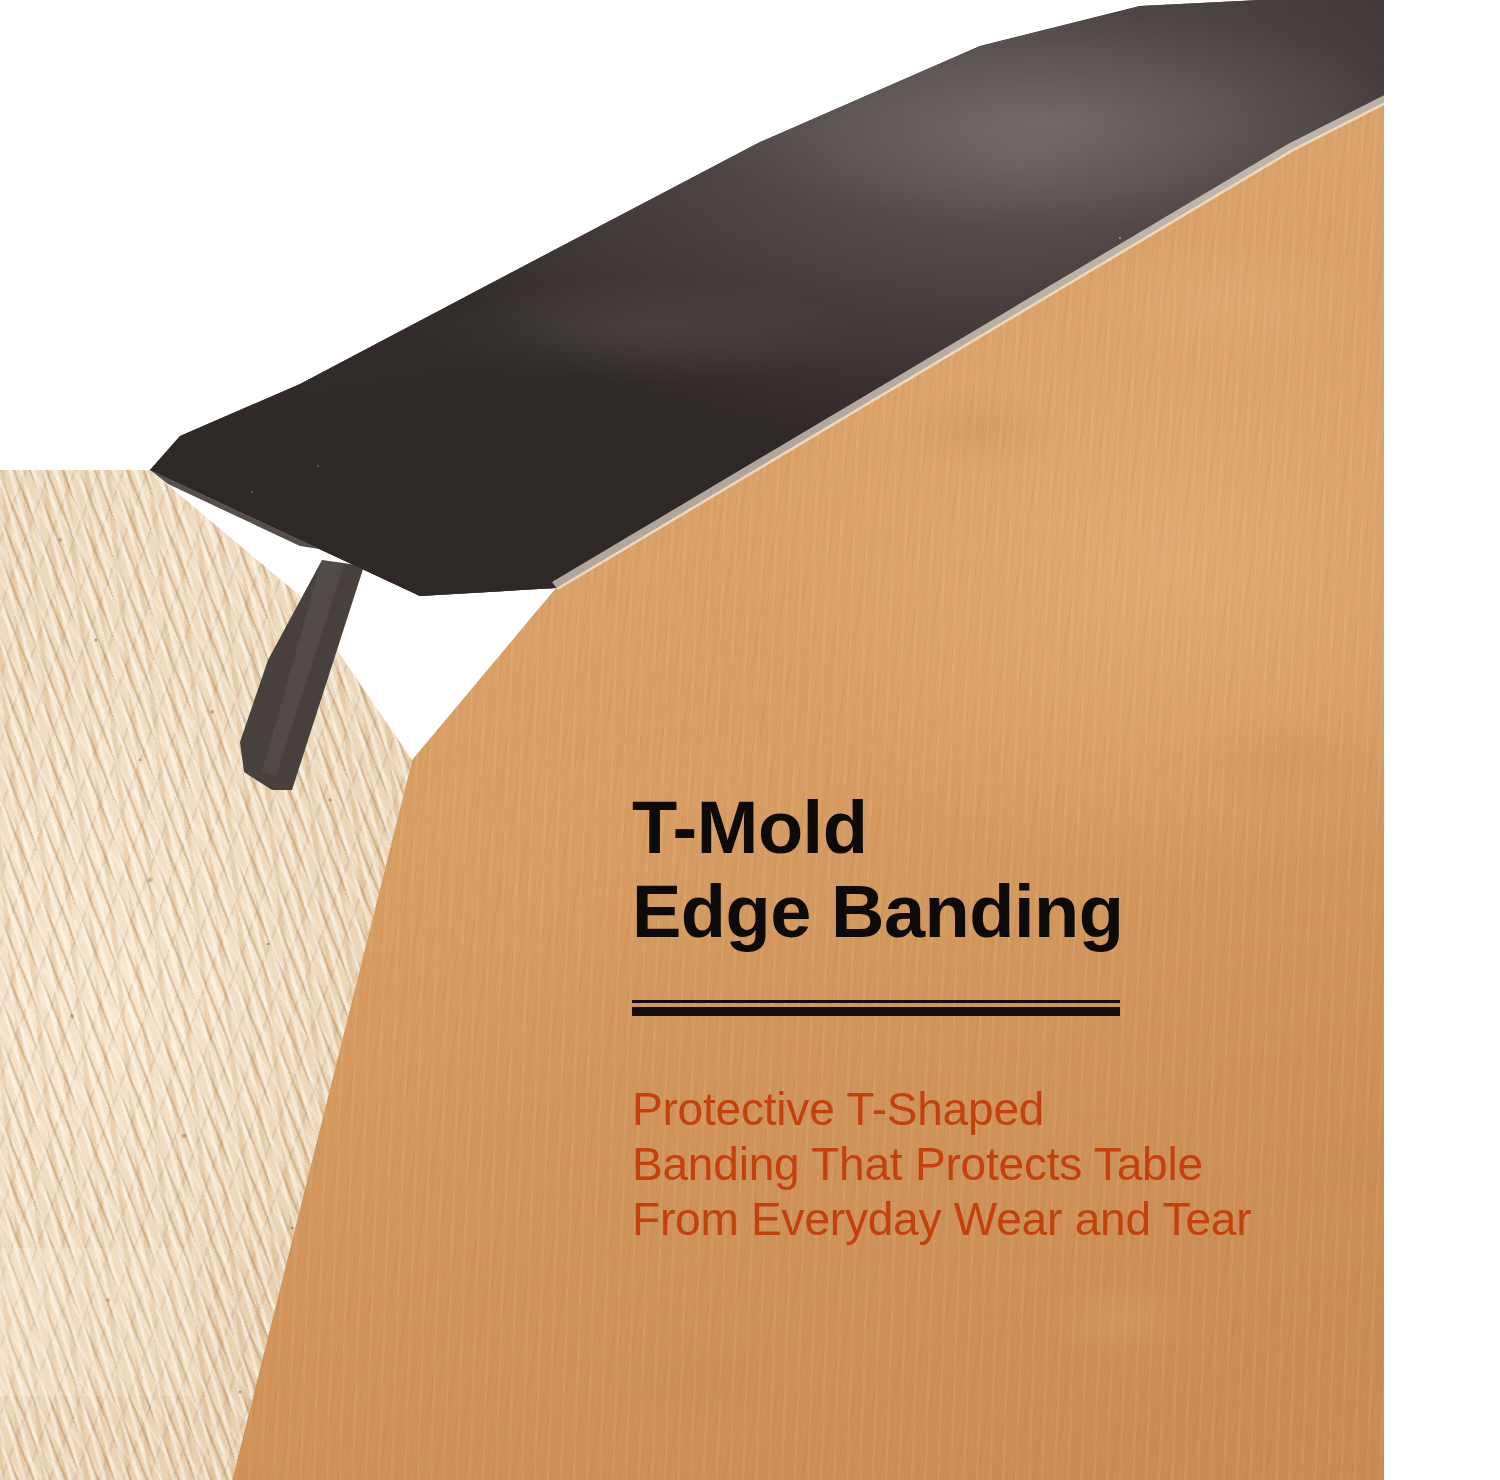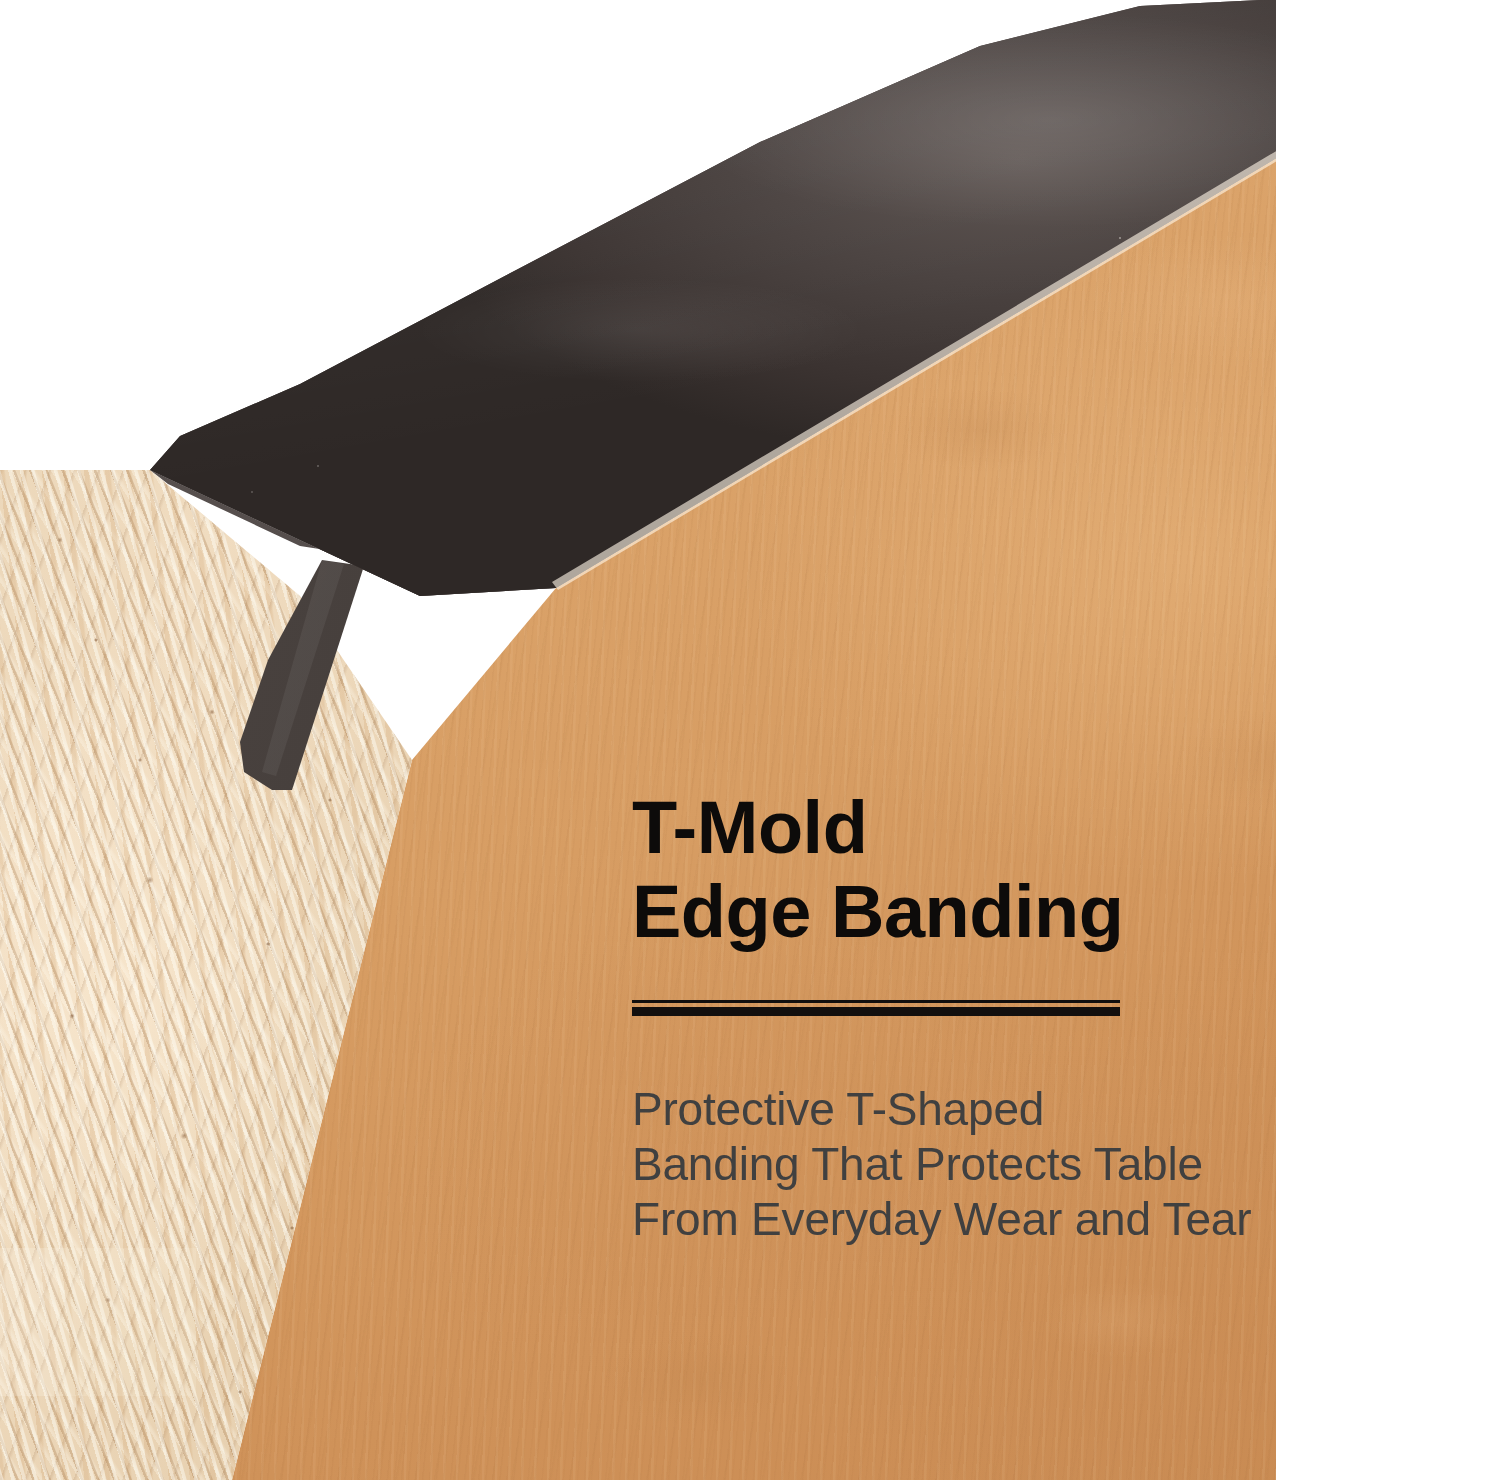--- a/index.html
+++ b/index.html
@@ -2,21 +2,21 @@
 <html><head>
 <meta charset="utf-8">
 <style>
   html, body {
     margin: 0;
     padding: 0;
     background: #ffffff;
   }
   #stage {
     position: relative;
-    width: 1276px;
+    width: 1384px;
     height: 1480px;
     overflow: hidden;
     background: #ffffff;
     font-family: "Liberation Sans", sans-serif;
   }
 
   
 
   .photo-layer { position: absolute; }
 
@@ -312,21 +312,21 @@
     height: 9px;
     background: #120f0e;
   }
   #subcopy {
     margin: 0;
     margin-top: 66px;
     font-size: 46px;
     line-height: 55px;
     font-weight: 400;
     letter-spacing: -0.2px;
-    color: #404040;
+    color: #c2410c;
     white-space: pre-line;
   }
 </style>
 </head>
 <body>
 
 <div id="stage">
 
   <div id="wood-panel" class="photo-layer"></div>
   <div id="wood-grain" class="photo-layer"></div>

